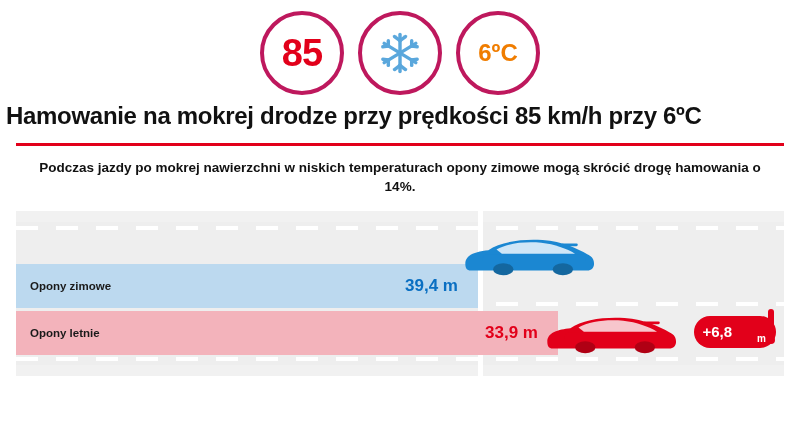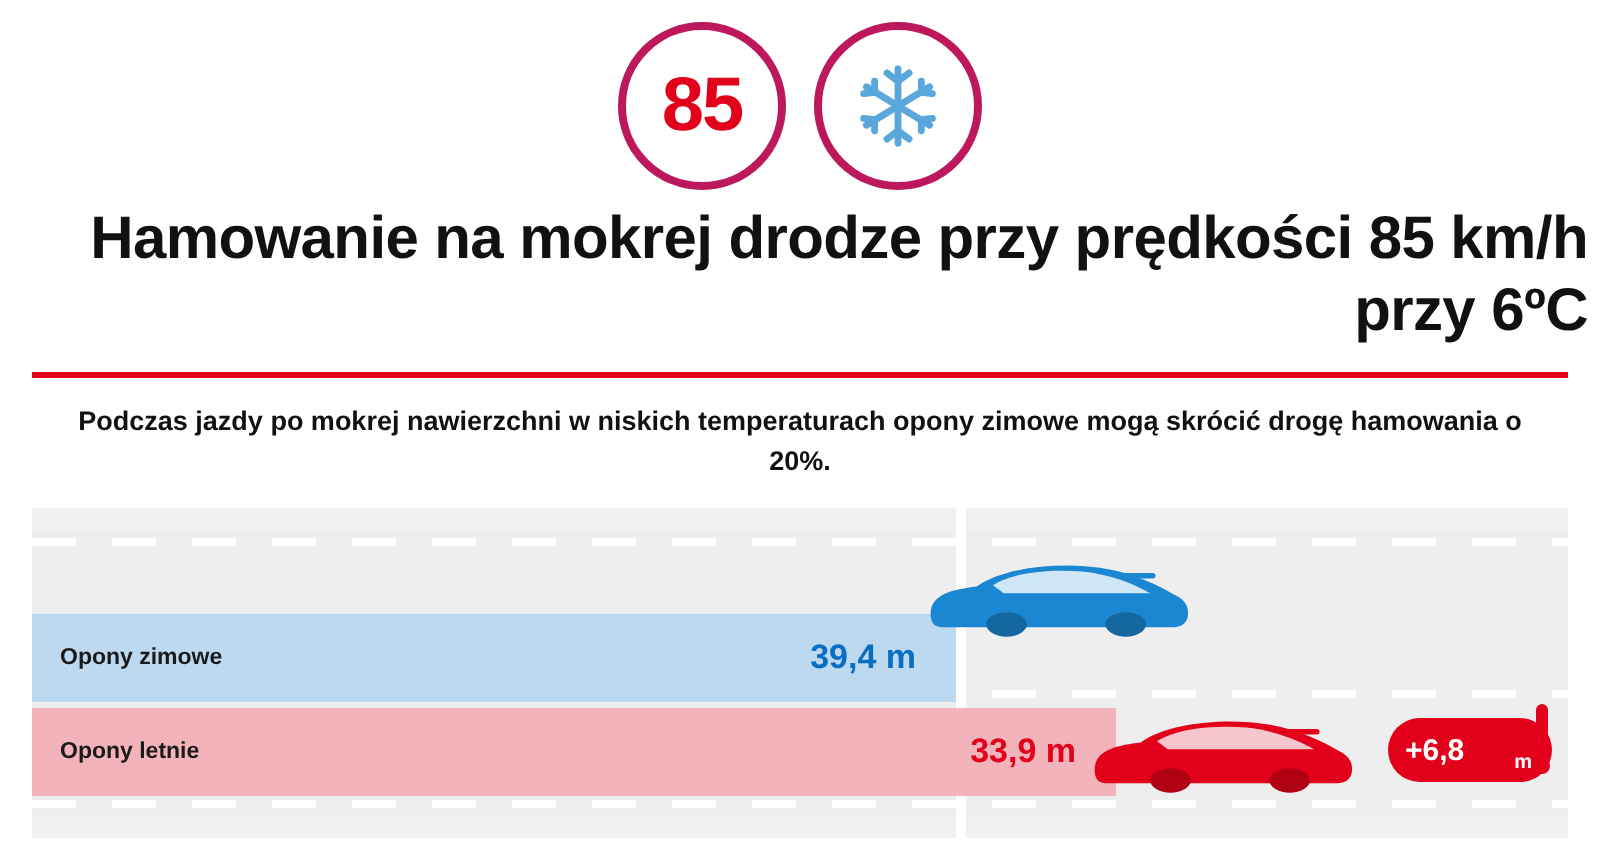--- a/index.html
+++ b/index.html
@@ -39,22 +39,22 @@
   }
   .badge-temp span {
     font-size: 24px;
     font-weight: bold;
     color: #f07d00;
   }
   .snowflake { width: 44px; height: 44px; display:block; }
 
   
   .title {
-    text-align: right;
-    font-size: 30px;
+    text-align: left;
+    font-size: 24px;
     font-weight: bold;
     line-height: 1.2;
     letter-spacing: -0.3px;
     padding: 6px 6px 0 6px;
     color: #111;
   }
 
   .rule {
     width: 768px;
     height: 3px;
@@ -198,25 +198,28 @@
           <line x1="49" y1="42" x2="57" y2="41"></line>
           <line x1="49" y1="42" x2="49" y2="50"></line>
           <line x1="49" y1="22" x2="57" y2="23"></line>
           <line x1="49" y1="22" x2="49" y2="14"></line>
           <line x1="15" y1="42" x2="7" y2="41"></line>
           <line x1="15" y1="42" x2="15" y2="50"></line>
         </g>
       </svg>
     </span>
   </div>
+  <div class="badge badge-temp">
+    <span>6ºC</span>
+  </div>
 </div>
 
 <div class="title">Hamowanie na mokrej drodze przy prędkości 85 km/h przy 6ºC</div>
 <div class="rule"></div>
-<div class="subtitle">Podczas jazdy po mokrej nawierzchni w niskich temperaturach opony zimowe mogą skrócić drogę hamowania o 20%.</div>
+<div class="subtitle">Podczas jazdy po mokrej nawierzchni w niskich temperaturach opony zimowe mogą skrócić drogę hamowania o 14%.</div>
 
 <div class="road-wrap">
   <div class="road-inner">
     <div class="lane top"></div>
     <div class="lane mid"></div>
     <div class="lane bot"></div>
   </div>
 
   <div class="hatch" style="left:462px;"></div>
 

